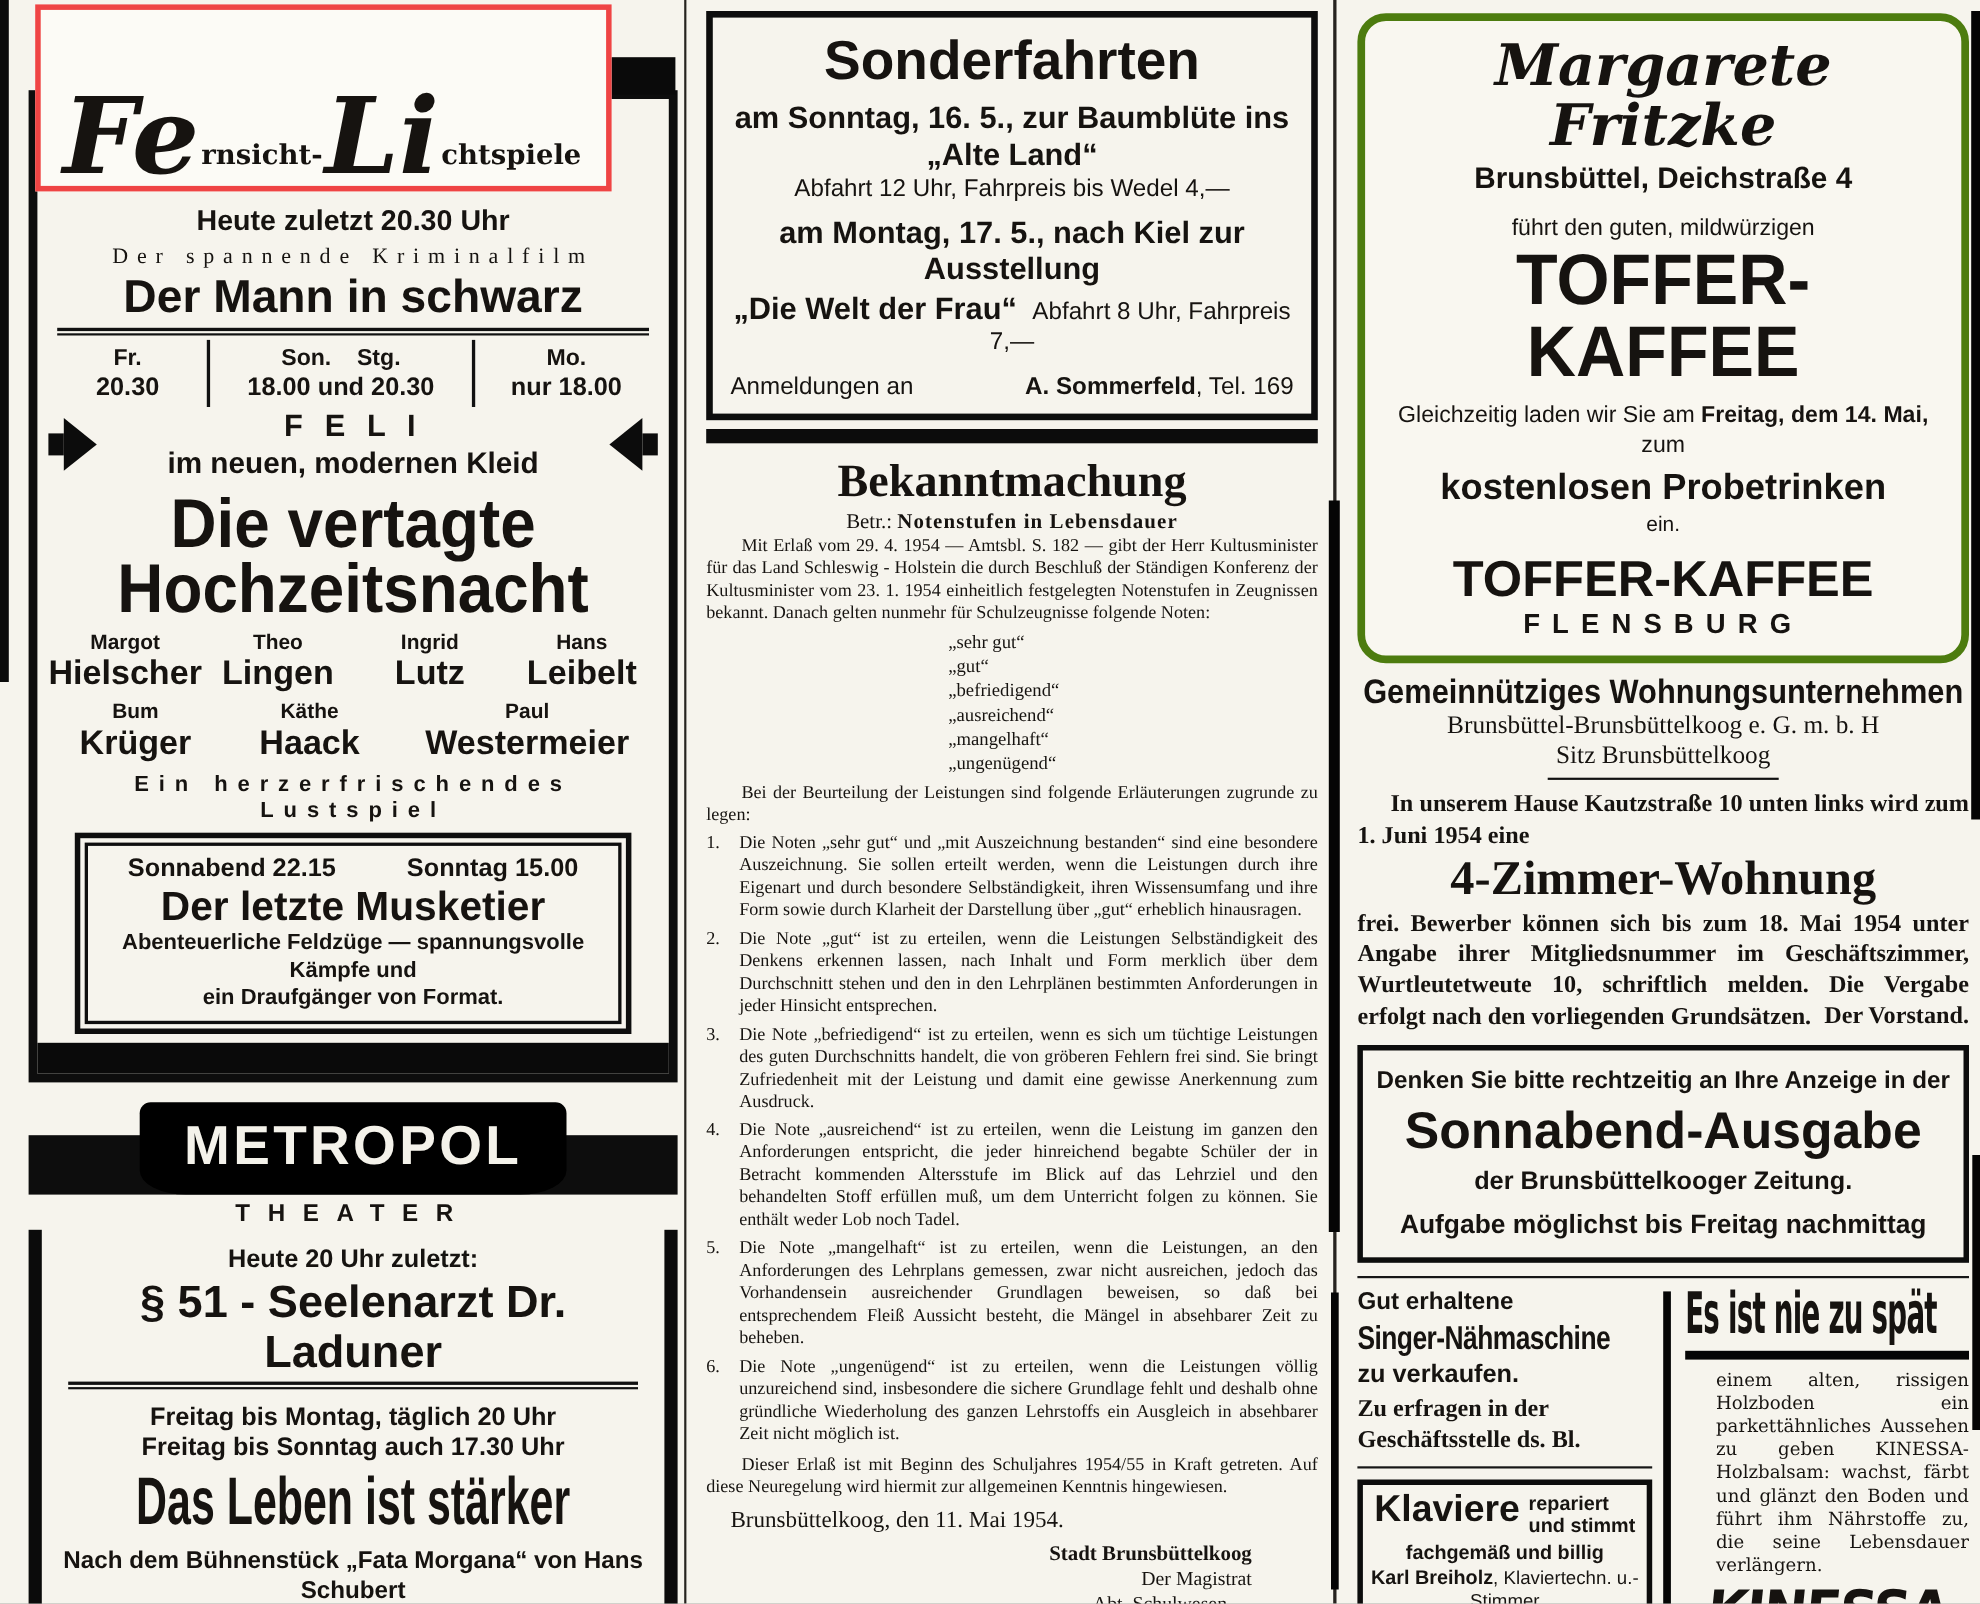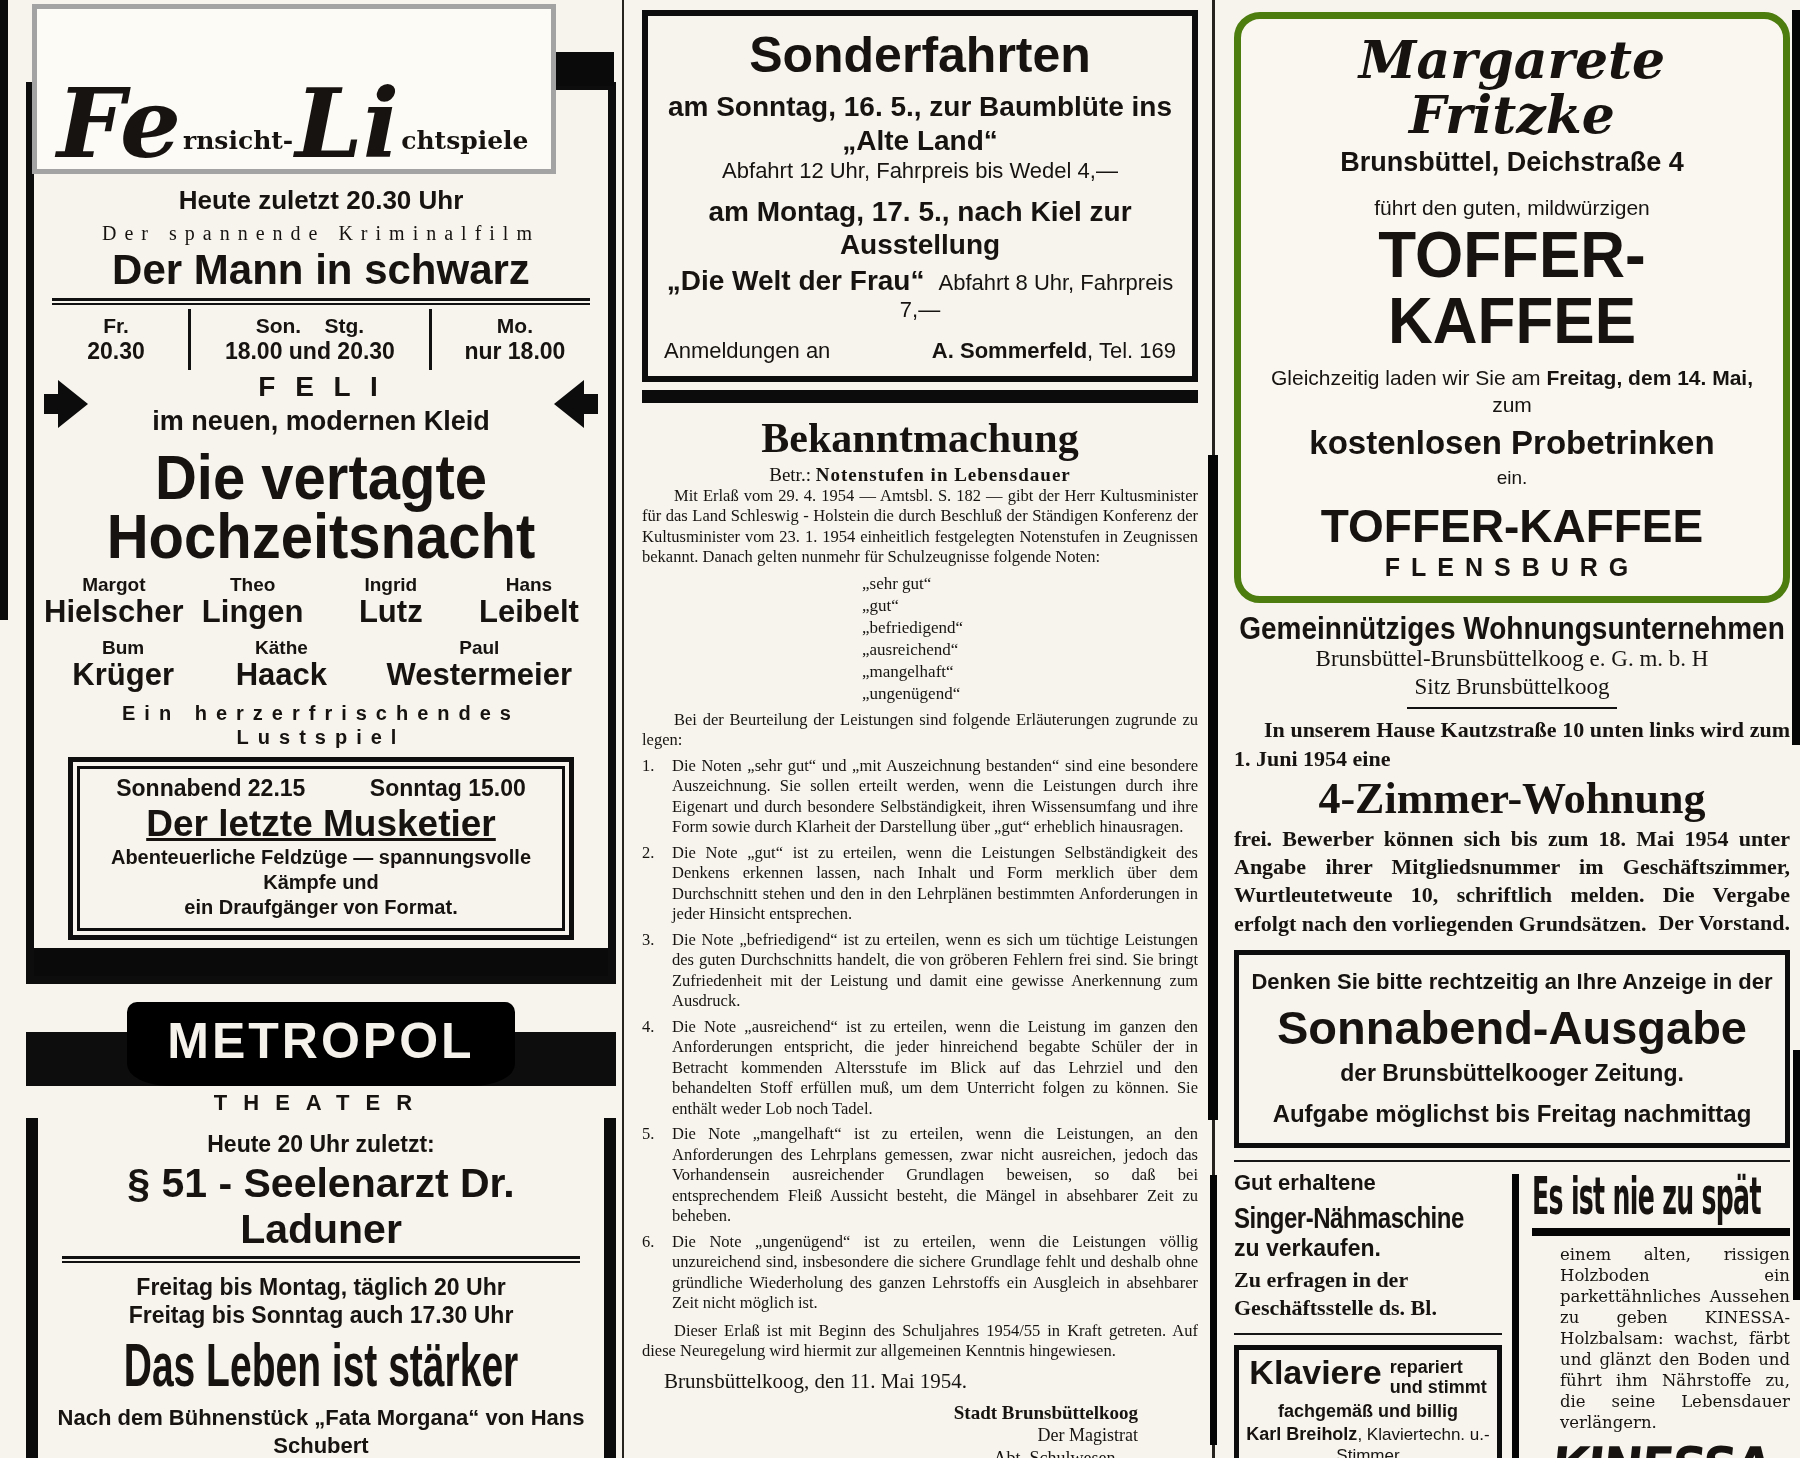--- a/index.html
+++ b/index.html
@@ -18,21 +18,21 @@
   .vsep2  { position:absolute; left:1212px; top:0; width:3px;  height:1458px; background:#26231f; }
   .vsep2b { position:absolute; left:1208px; top:455px;  width:10px; height:665px; background:#050505; }
   .vsep2c { position:absolute; left:1210px; top:1175px; width:7px;  height:270px; background:#050505; }
   .redge  { position:absolute; left:1792px; top:10px;   width:8px; height:735px; background:#050505; }
   .redge2 { position:absolute; left:1793px; top:1050px; width:7px; height:250px; background:#050505; }
 
   
   .feli { position:relative; padding-top:78px; }
   .feli-strip { position:absolute; top:48px; left:320px; width:268px; height:34px; background:#0a0a0a; z-index:1; }
   .feli-logo { position:absolute; top:0; left:6px; width:524px; height:170px; background:#fcfbf6;
-               border:5px solid #a3a3a3; z-index:2; padding:10px 8px 0 20px; display:flex; align-items:flex-end; }
+               border:5px solid #ef4444; z-index:2; padding:10px 8px 0 20px; display:flex; align-items:flex-end; }
   .fl-big   { font-family:"DejaVu Serif", serif; font-style:italic; font-weight:bold; font-size:96px; line-height:0.95; }
   .fl-small { font-family:"DejaVu Serif", serif; font-weight:bold; font-size:25px; margin:0 2px 14px 2px; }
   .feli-main { border:8px solid #0d0d0d; padding:96px 10px 0 10px; position:relative; }
   .ft-line1  { font:bold 26px/1.15 "Liberation Sans", sans-serif; text-align:center; }
   .ft-line2  { font:20px/1.2 "Liberation Serif", serif; letter-spacing:8px; text-align:center; margin-top:5px; }
   .ft-title1 { font:bold 42px/1.05 "Liberation Sans", sans-serif; text-align:center; margin-top:3px; }
   .ft-rule   { border-top:3px solid #111; border-bottom:2px solid #111; height:7px; margin:6px 8px 0; }
   .ft-times  { display:flex; text-align:center; margin-top:4px; }
   .ft-cell   { padding:4px 0; }
   .ft-cell.c1 { flex:0 0 26%; } .ft-cell.c2 { flex:0 0 44%; border-left:3px solid #111; border-right:3px solid #111; } .ft-cell.c3 { flex:1; }
@@ -50,21 +50,21 @@
   .ft-title2.first { margin-top:10px; }
   .ft-cast { display:flex; text-align:center; margin-top:10px; }
   .ft-cast .c { flex:1; }
   .ft-cast .wide { flex:1.5; }
   .c-first { font:bold 19px/1.1 "Liberation Sans", sans-serif; }
   .c-last  { font:bold 31px/1.05 "Liberation Sans", sans-serif; }
   .ft-tagline { font:bold 20px/1.2 "Liberation Sans", sans-serif; letter-spacing:9px; text-align:center; margin-top:9px; }
   .musk { border:5px solid #0e0e0e; margin:8px 24px 0; padding:4px; }
   .musk-in { border:3px solid #0e0e0e; padding:6px 4px 8px; text-align:center; }
   .musk-times { display:flex; justify-content:space-around; font:bold 23px/1.2 "Liberation Sans", sans-serif; }
-  .musk-title { font:bold 37px/1.1 "Liberation Sans", sans-serif; margin-top:2px;text-decoration:underline; }
+  .musk-title { font:bold 37px/1.1 "Liberation Sans", sans-serif; margin-top:2px; }
   .musk-desc  { font:bold 20px/1.25 "Liberation Sans", sans-serif; }
   .feli-bar { height:28px; background:#0a0a0a; margin:8px -10px 0; }
 
   
   .metropol { margin-top:18px; position:relative; text-align:center; }
   .met-wings { position:absolute; top:30px; left:0; width:100%; height:54px; background:#0d0d0d; z-index:0; }
   .met-ribbon { position:relative; z-index:1; display:inline-block; background:#000000; color:#f4f2ea;
                 font:bold 50px/1 "Liberation Sans", sans-serif; letter-spacing:3px; padding:14px 40px 20px;
                 border-radius:10px 10px 42px 42px / 10px 10px 22px 22px; }
   .met-theater { position:relative; z-index:1; font:bold 22px/1.2 "Liberation Sans", sans-serif; letter-spacing:16px; margin-top:4px; }

